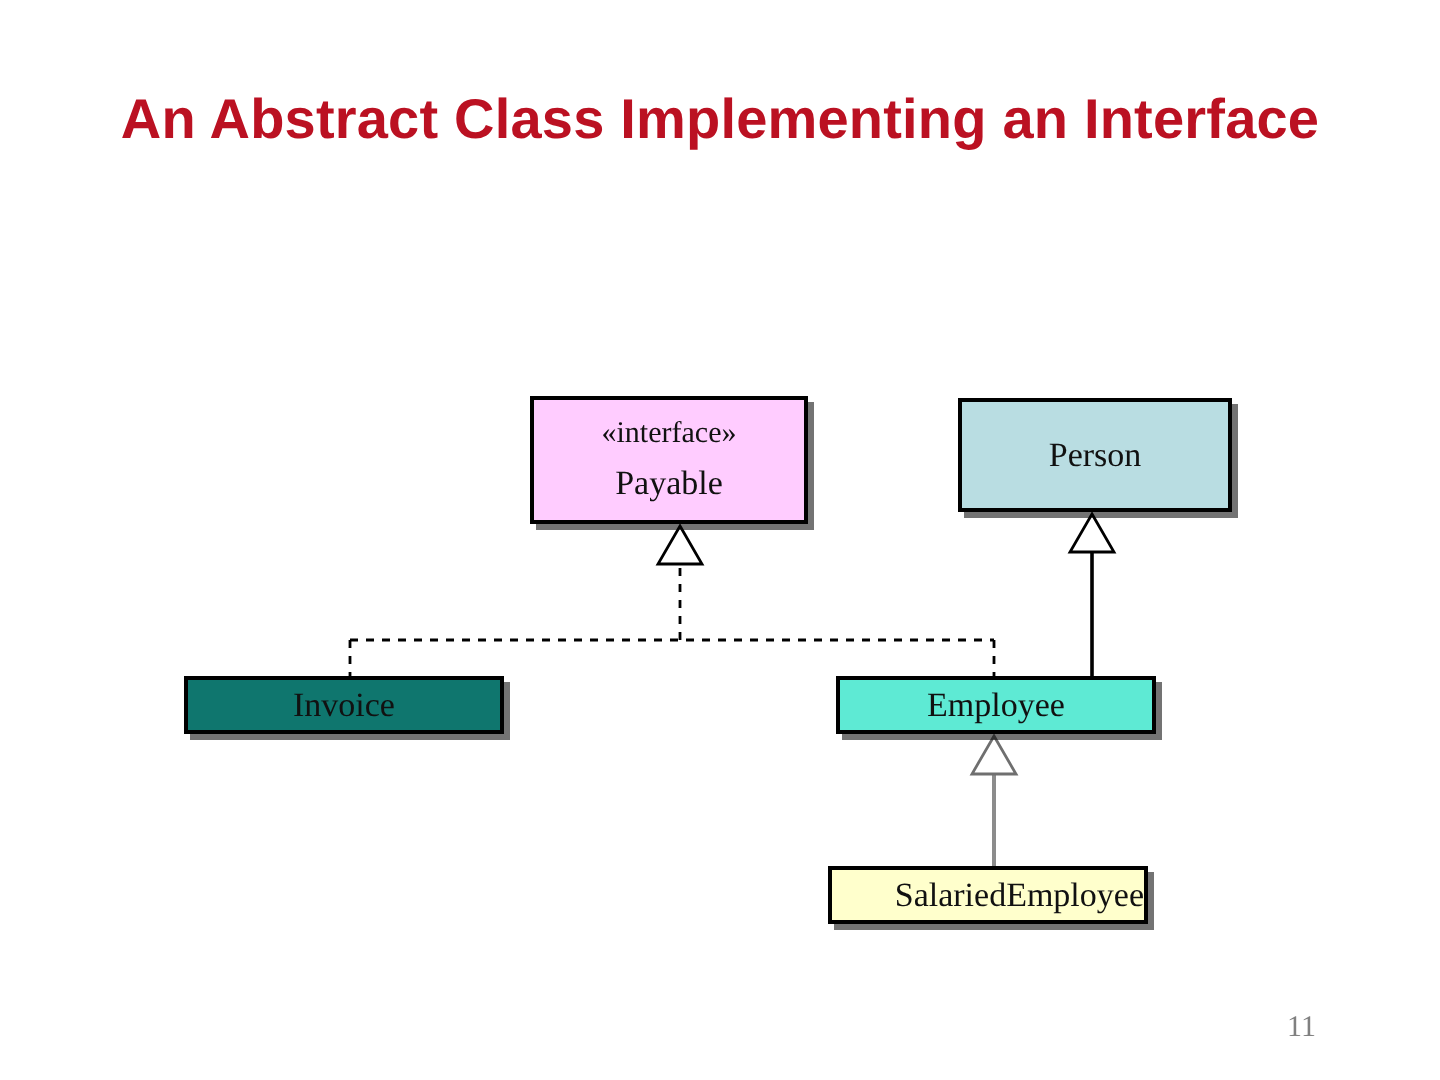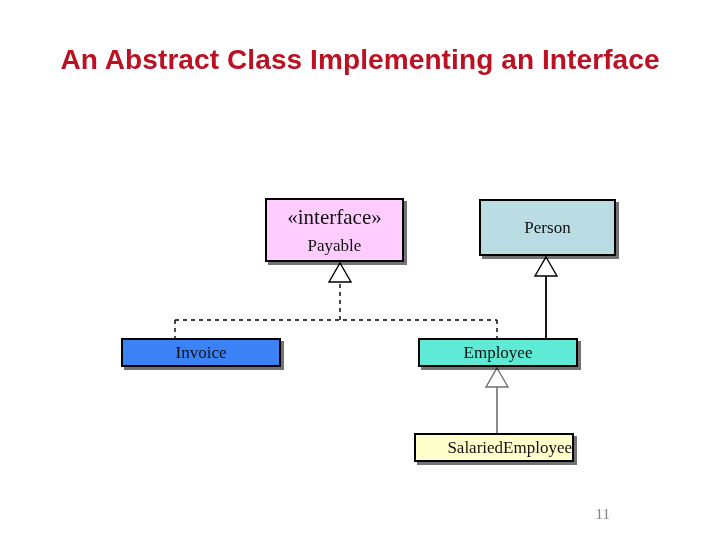--- a/index.html
+++ b/index.html
@@ -11,20 +11,21 @@
     height: 540px;
     background: #ffffff;
     font-family: "Liberation Sans", sans-serif;
     overflow: hidden;
   }
   #slide {
     position: relative;
     width: 636px;
     height: 540px;
     background: #ffffff;
+    padding-left: 48px;
   }
   #slide-title {
     position: absolute;
     left: 0;
     top: 44px;
     width: 720px;
     text-align: center;
     font-family: "Liberation Sans", sans-serif;
     font-size: 28px;
     font-weight: bold;
@@ -51,21 +52,21 @@
     align-items: center;
     justify-content: center;
     line-height: 1.25;
     text-align: center;
   }
   .uml-box .cls-name {
     font-size: 17px;
     white-space: nowrap;
   }
   .uml-box .stereo {
-    font-size: 21px;
+    font-size: 15px;
     white-space: nowrap;
     margin-bottom: 4px;
   }
   #box-payable {
     left: 265px;
     top: 198px;
     width: 139px;
     height: 64px;
     background: #ffccff;
   }
@@ -74,22 +75,21 @@
     top: 199px;
     width: 137px;
     height: 57px;
     background: #b9dde2;
   }
   #box-invoice {
     left: 92px;
     top: 338px;
     width: 160px;
     height: 29px;
-    background: #3b82f6;
-    margin-left: 29px;
+    background: #0f766e;
   }
   #box-employee {
     left: 418px;
     top: 338px;
     width: 160px;
     height: 29px;
     background: #5eead4;
   }
   #box-salaried {
     left: 414px;

